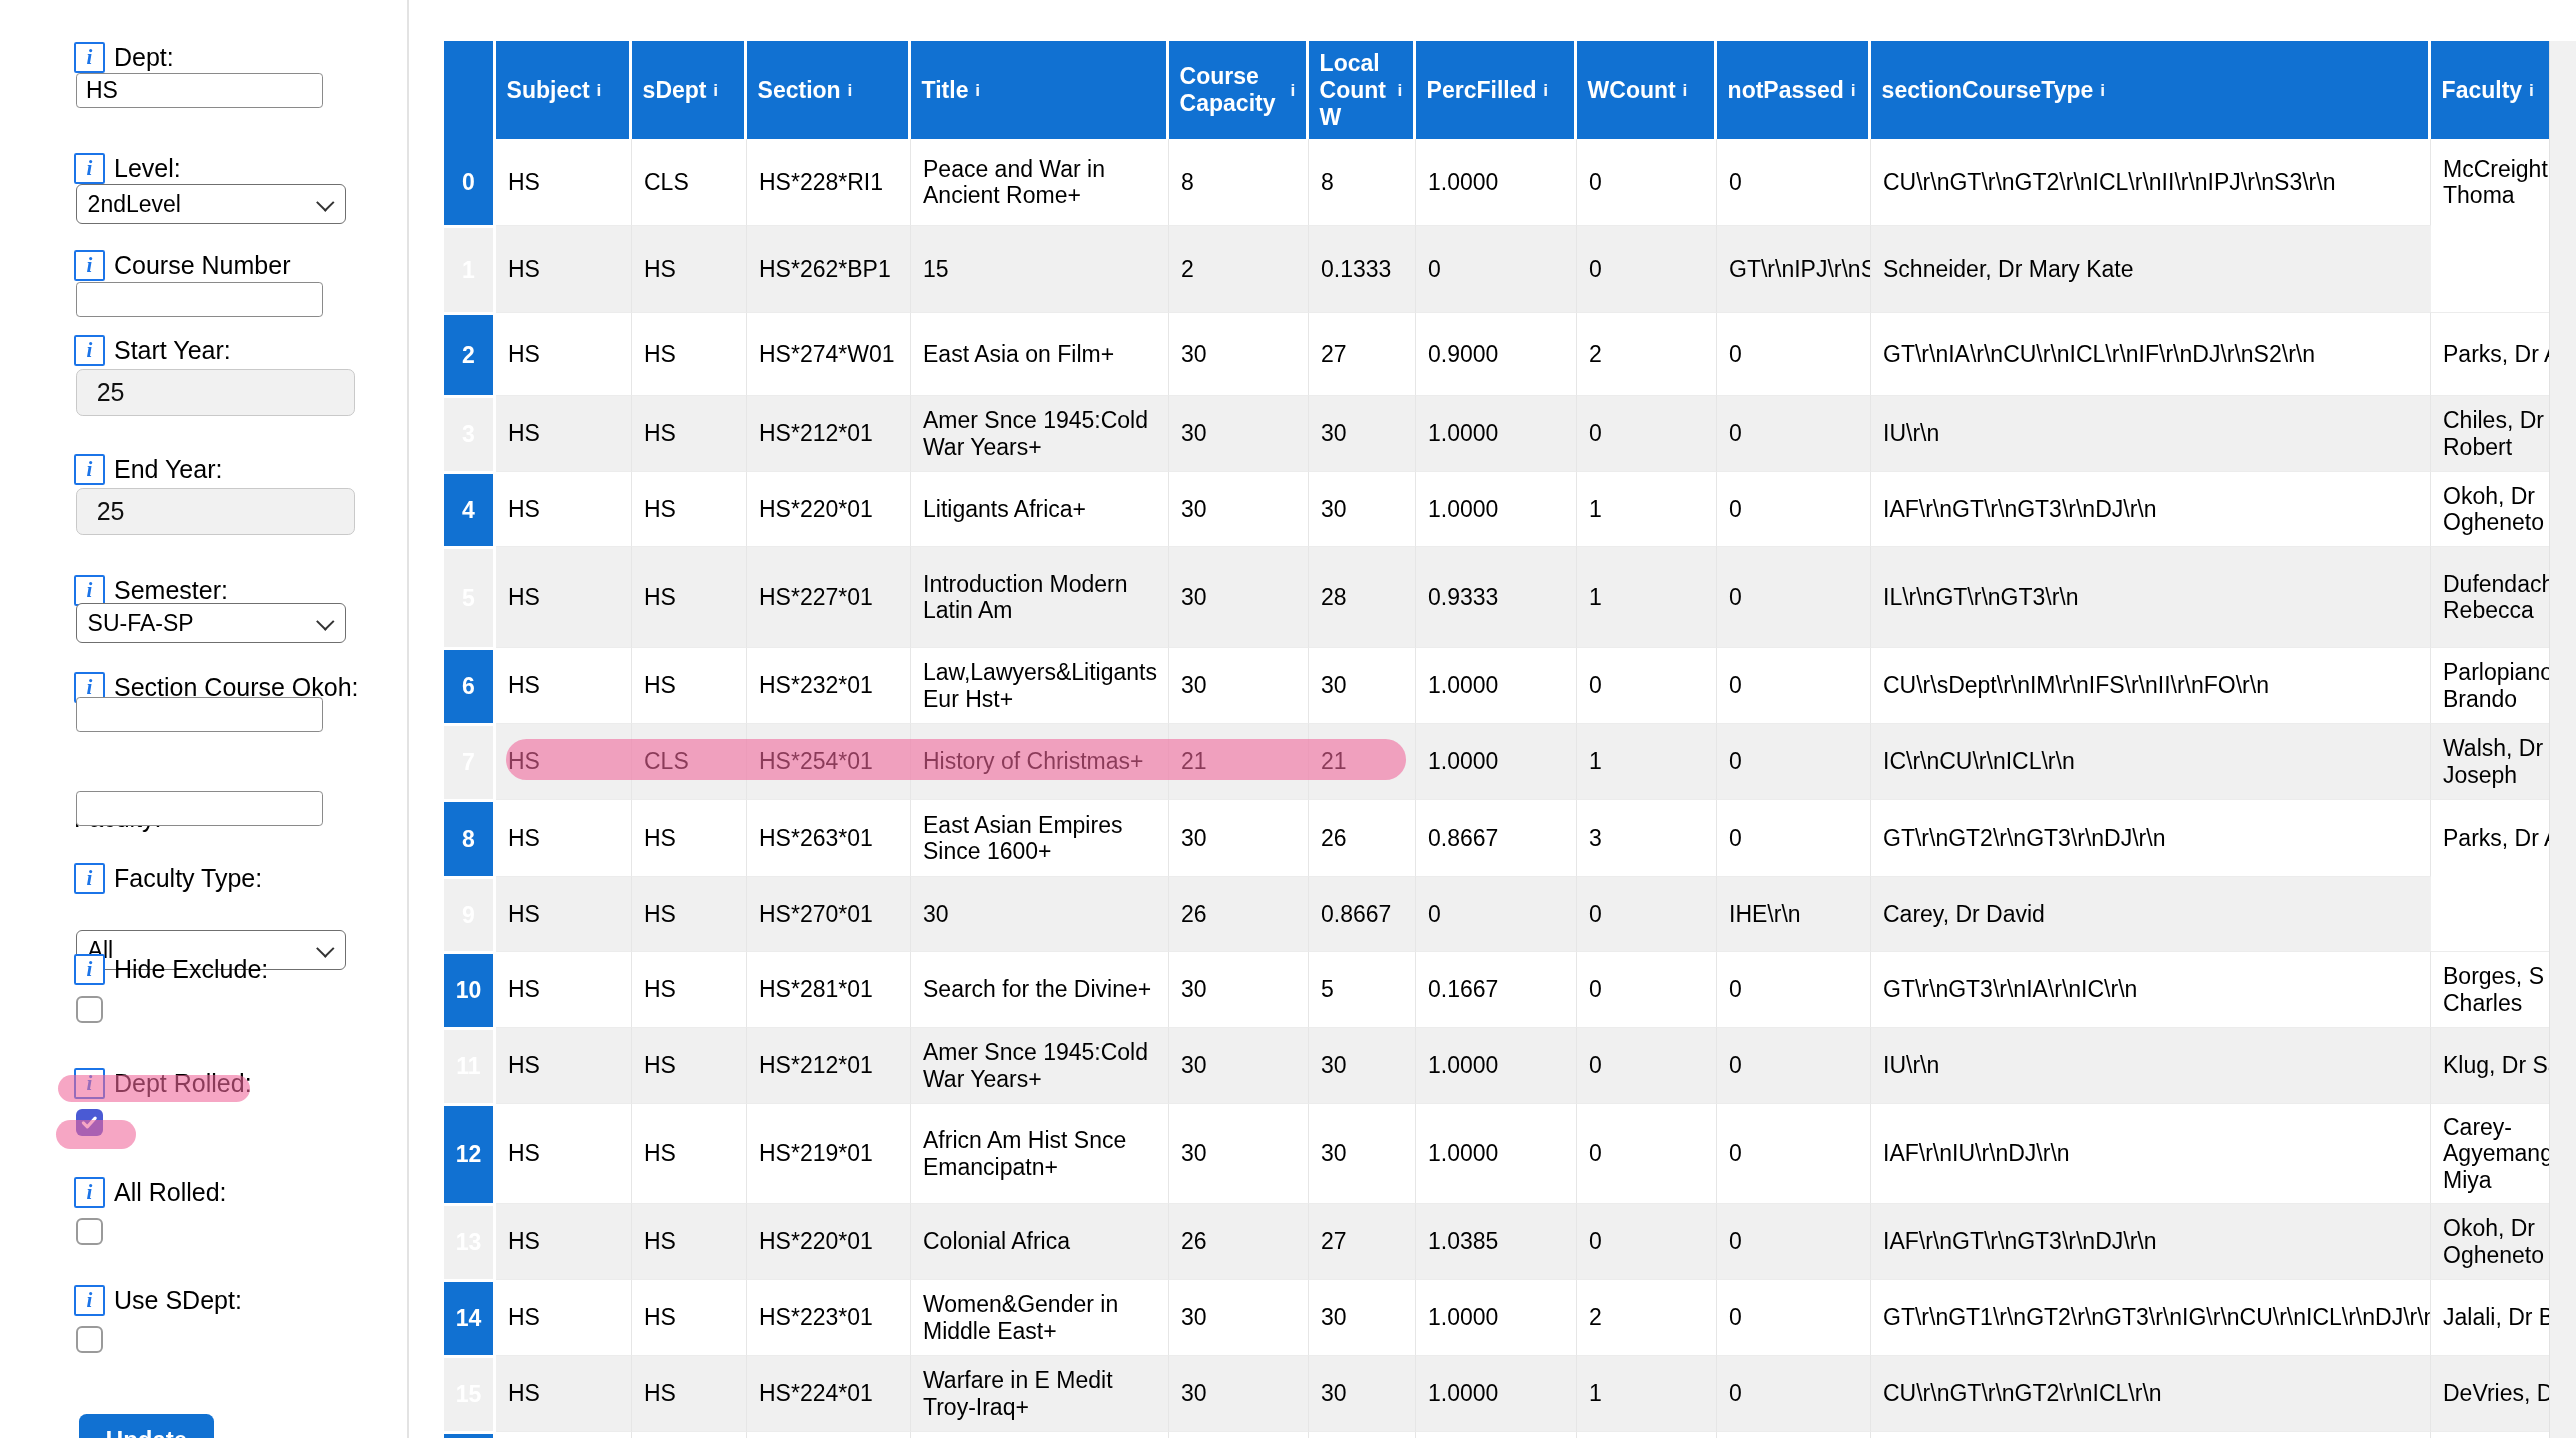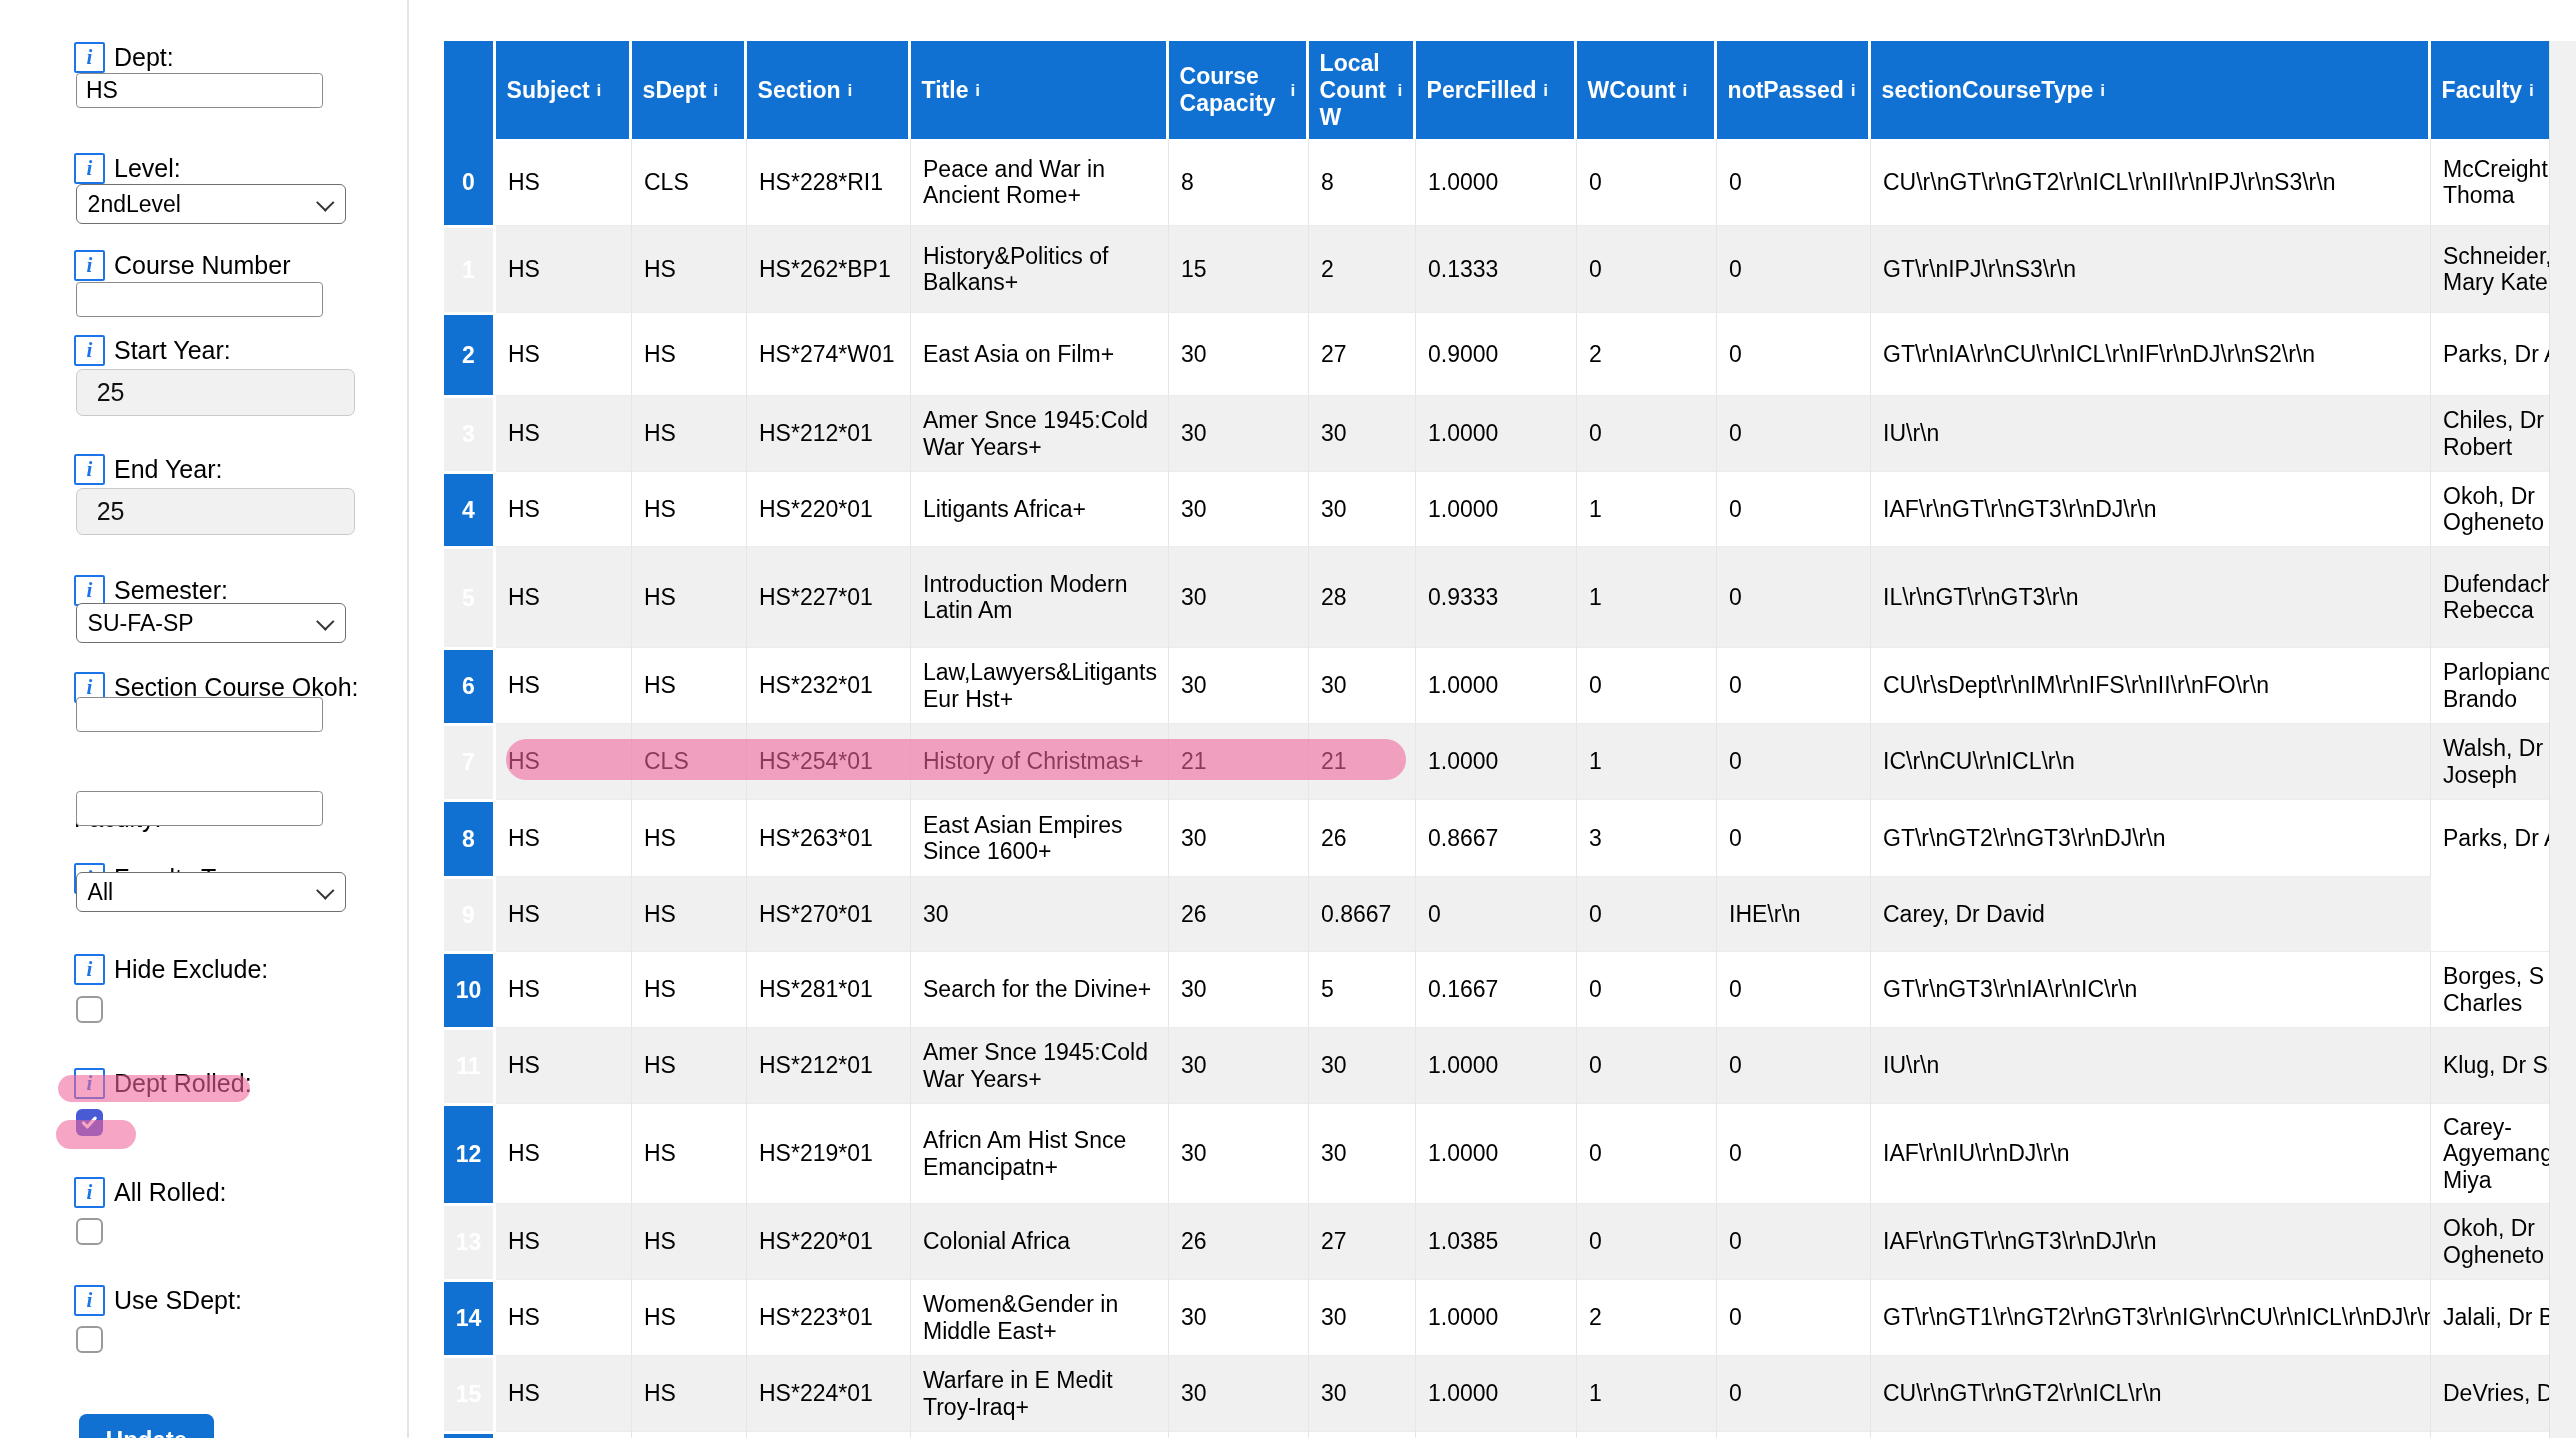--- a/index.html
+++ b/index.html
@@ -104,21 +104,21 @@
       </div>
       <div class="fctrl" style="top: 697px;"><input class="txt" style=""></div>
       <div class="flabel" style="top: 804px;">
         <span>Faculty:</span>
       </div>
       <div class="fctrl" style="top: 791px;"><input class="txt" style=""></div>
       <div class="flabel" style="top: 863px;">
         <span class="iicon">i</span>
         <span>Faculty Type:</span>
       </div>
-      <div class="fctrl" style="top: 872px;">
+      <div class="fctrl" style="top: 930px;">
         <div class="sel">
           <span>All</span>
           <span class="chev"></span>
         </div>
       </div>
       <div class="flabel" style="top: 954px;">
         <span class="iicon">i</span>
         <span>Hide Exclude:</span>
       </div>
       <div class="fctrl" style="top: 996px;">
@@ -213,21 +213,20 @@
           <div class="cell">0</div>
           <div class="cell">0</div>
           <div class="cell">CU\r\nGT\r\nGT2\r\nICL\r\nII\r\nIPJ\r\nS3\r\n</div>
           <div class="cell wrap">McCreight, Dr Thoma</div>
         </div>
         <div class="trow alt">
           <div class="cell idx">1</div>
           <div class="cell">HS</div>
           <div class="cell">HS</div>
           <div class="cell">HS*262*BP1</div>
-          <div class="cell wrap">History&amp;Politics of Balkans+</div>
           <div class="cell">15</div>
           <div class="cell">2</div>
           <div class="cell">0.1333</div>
           <div class="cell">0</div>
           <div class="cell">0</div>
           <div class="cell">GT\r\nIPJ\r\nS3\r\n</div>
           <div class="cell wrap">Schneider, Dr Mary Kate</div>
         </div>
         <div class="trow">
           <div class="cell idx">2</div>

